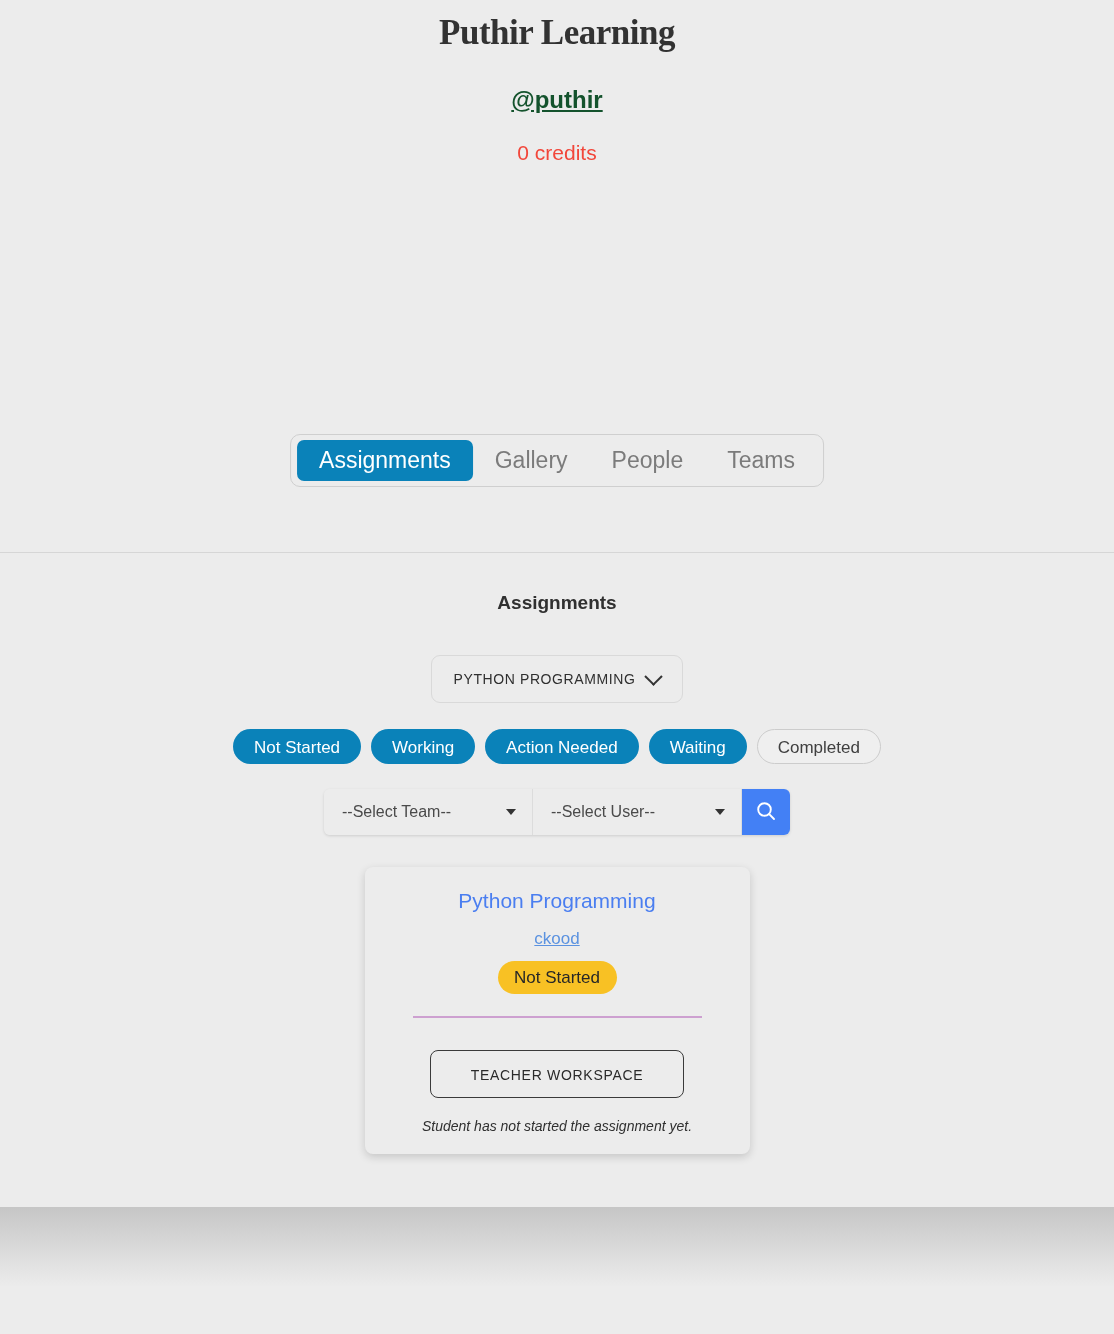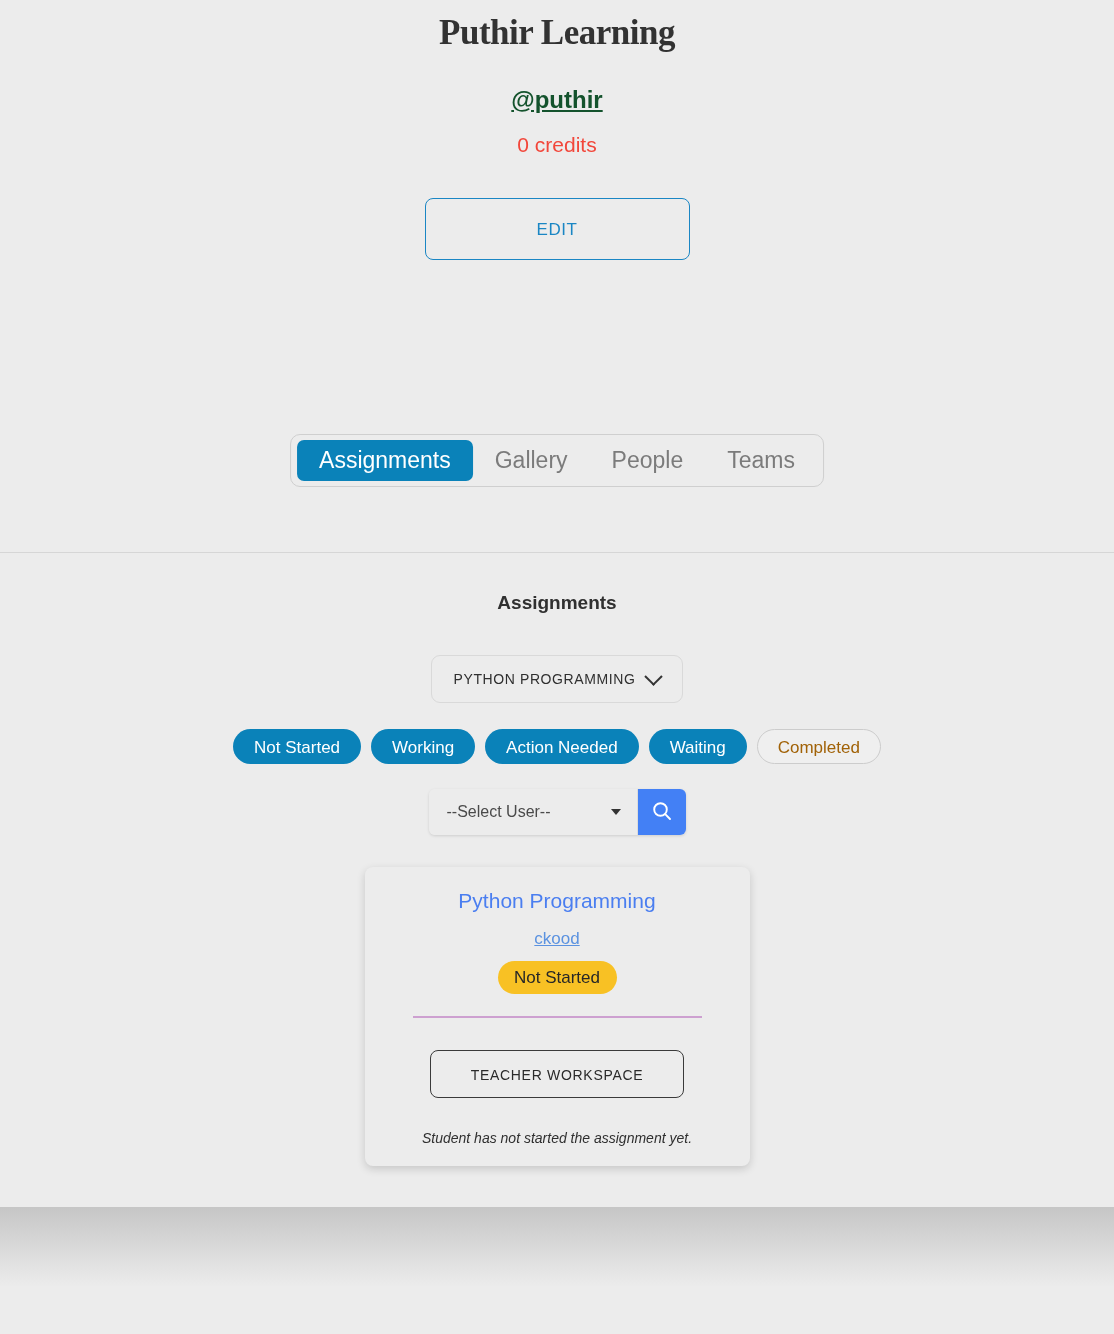--- a/index.html
+++ b/index.html
@@ -51,21 +51,21 @@
   }
   .handle-link {
     font-size: 24px;
     font-weight: bold;
     color: #14532d;
     text-decoration: underline;
     cursor: pointer;
   }
   .credits {
     text-align: center;
-    margin-top: 19px;
+    margin-top: 27px;
     font-size: 21px;
     color: #f2463a;
   }
   .edit-btn-wrap {
     text-align: center;
     margin-top: 41px;
   }
   .edit-btn {
     display: inline-block;
     width: 265px;
@@ -178,21 +178,21 @@
     cursor: pointer;
     border: 1px solid transparent;
     background: #0a82b9;
     color: #fff;
     font-family: "Liberation Sans", sans-serif;
     box-sizing: border-box;
     white-space: nowrap;
   }
   .chip.inactive {
     background: #efefef;
-    color: #a16207;
+    color: #404040;
     border: 1px solid #cccccc;
   }
 
   
   .filter-row {
     display: flex;
     justify-content: center;
     margin-top: 25px;
   }
   .filter-inner {
@@ -304,21 +304,21 @@
     padding: 0 40px;
     height: 48px;
     line-height: 48px;
     font-size: 14px;
     letter-spacing: 0.7px;
     color: #2a2a2a;
     cursor: pointer;
     font-family: "Liberation Sans", sans-serif;
   }
   .card-note {
-    margin-top: 32px;
+    margin-top: 20px;
     font-size: 14px;
     font-style: italic;
     color: #2f2f2f;
   }
 
   
   .bottom-area {
     position: absolute;
     top: 1207px;
     left: 0;
@@ -348,23 +348,20 @@
   </div>
 
   <h1 class="page-title">Puthir Learning</h1>
 
   <div class="handle-wrap">
     <a class="handle-link">@puthir</a>
   </div>
 
   <div class="credits">0 credits</div>
 
-  <div class="edit-btn-wrap">
-    <button class="edit-btn">EDIT</button>
-  </div>
 
   <div class="tabs-wrap">
     <button class="tab active">Assignments</button>
     <button class="tab">Gallery</button>
     <button class="tab">People</button>
     <button class="tab">Teams</button>
   </div>
 
   <div class="section-divider"></div>
 </div>
@@ -383,20 +380,24 @@
   <div class="status-chips">
     <button class="chip">Not Started</button>
     <button class="chip">Working</button>
     <button class="chip">Action Needed</button>
     <button class="chip">Waiting</button>
     <button class="chip inactive">Completed</button>
   </div>
 
   <div class="filter-row">
     <div class="filter-inner">
+      <button class="sel">
+        <span>--Select Team--</span>
+        <span class="caret"></span>
+      </button>
       <button class="sel">
         <span>--Select User--</span>
         <span class="caret"></span>
       </button>
       <button class="search-btn">
         <span>
           <svg width="24" height="24" viewBox="0 0 24 24" xmlns="http://www.w3.org/2000/svg">
             <circle cx="10.5" cy="10.5" r="6.3" stroke="#ffffff" stroke-width="1.9" fill="none"></circle>
             <line x1="15.2" y1="15.2" x2="20" y2="20" stroke="#ffffff" stroke-width="1.9" stroke-linecap="round"></line>
           </svg>

